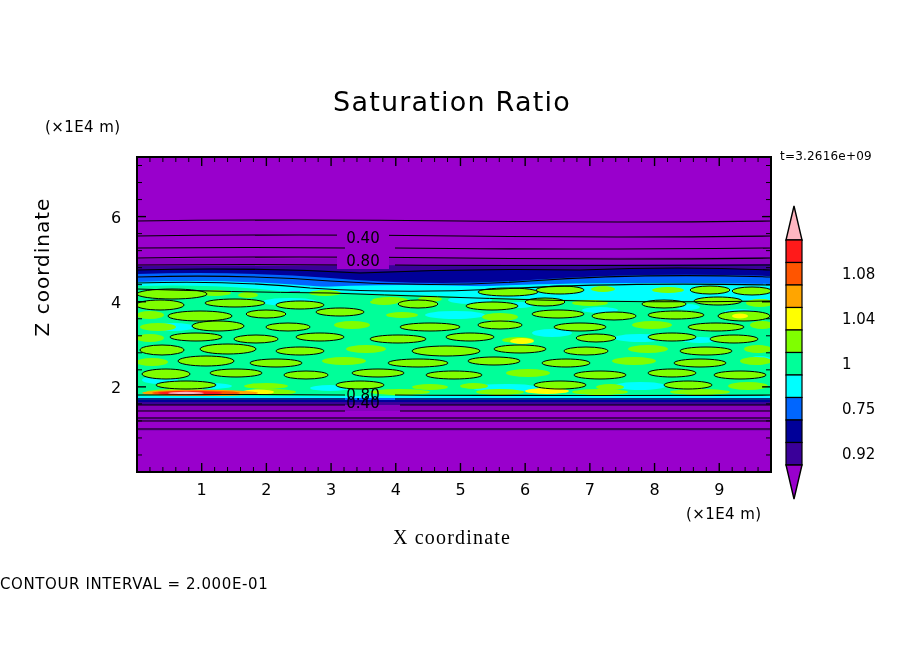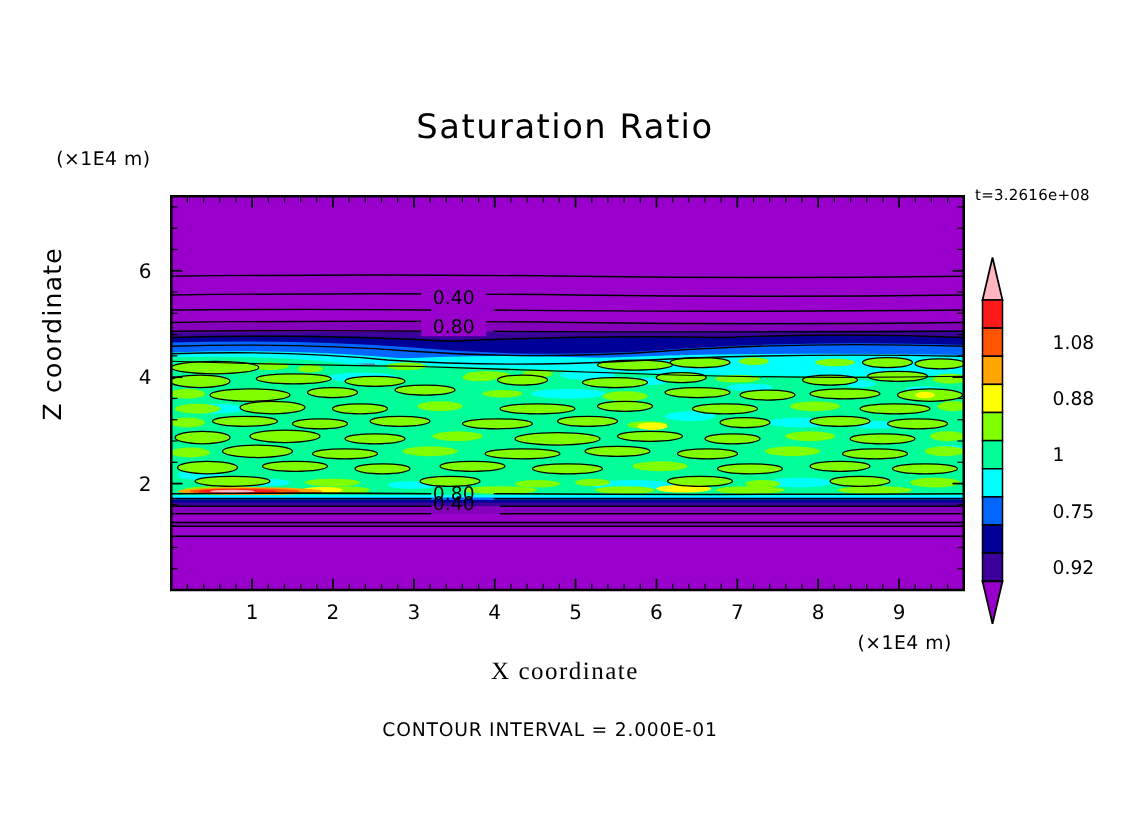--- a/index.html
+++ b/index.html
@@ -17,42 +17,42 @@
 
   #time-annotation{left:780px;top:149px;font-size:12px;letter-spacing:0.2px;}
 
   #y-axis-title{position:absolute;left:-33px;top:255px;width:150px;
      text-align:center;font-size:20px;letter-spacing:1px;
      transform:rotate(-90deg);transform-origin:center center;}
 
   #x-axis-title{left:0;top:526px;width:904px;text-align:center;
      font-size:20px;letter-spacing:1.2px;font-family:Liberation Serif, serif;}
 
-  #contour-interval-note{left:0;top:575px;width:880px;text-align:center;
+  #contour-interval-note{left:0;top:575px;width:880px;
      font-size:15px;letter-spacing:0.6px;}
 
   .tick-label{position:absolute;font-size:16px;color:#000;}
   .xt{transform:translateX(-50%);}
   .yt{transform:translateY(-50%);}
 
   .cb-label{position:absolute;font-size:15px;color:#000;left:814px;
      transform:translateY(-50%);margin-left:28px;}
 
   svg{display:block;}
 </style>
 </head>
 <body>
 
 <div class="fig">
 
   <div class="txt" id="chart-title">Saturation Ratio</div>
 
   <div class="txt" id="ylabel-units">(×1E4 m)</div>
 
-  <div class="txt" id="time-annotation">t=3.2616e+08</div>
+  <div class="txt" id="time-annotation">t=3.2616e+09</div>
 
   <div class="txt" id="y-axis-title">Z coordinate</div>
 
   <div class="txt" id="x-axis-title">X coordinate</div>
 
   <div class="txt" id="xlabel-units">(×1E4 m)</div>
 
   <div class="txt" id="contour-interval-note">CONTOUR INTERVAL = 2.000E-01</div>
 
   <svg id="plot" width="904" height="654" style="position:absolute;left:0;top:0">
@@ -519,19 +519,19 @@
       <div class="tick-label xt" style="left: 654.551px; top: 480px;">8</div>
       <div class="tick-label xt" style="left: 719.245px; top: 480px;">9</div>
     </div>
   <div id="yticklabels">
       <div class="tick-label yt" style="left: 111px; top: 386.865px;">2</div>
       <div class="tick-label yt" style="left: 111px; top: 301.73px;">4</div>
       <div class="tick-label yt" style="left: 111px; top: 216.595px;">6</div>
     </div>
   <div id="cbticklabels">
       <div class="cb-label" style="top: 273.75px;">1.08</div>
-      <div class="cb-label" style="top: 318.75px;">0.88</div>
+      <div class="cb-label" style="top: 318.75px;">1.04</div>
       <div class="cb-label" style="top: 363.75px;">1</div>
       <div class="cb-label" style="top: 408.75px;">0.75</div>
       <div class="cb-label" style="top: 453.75px;">0.92</div>
     </div>
 
 </div>
 
 </body></html>

